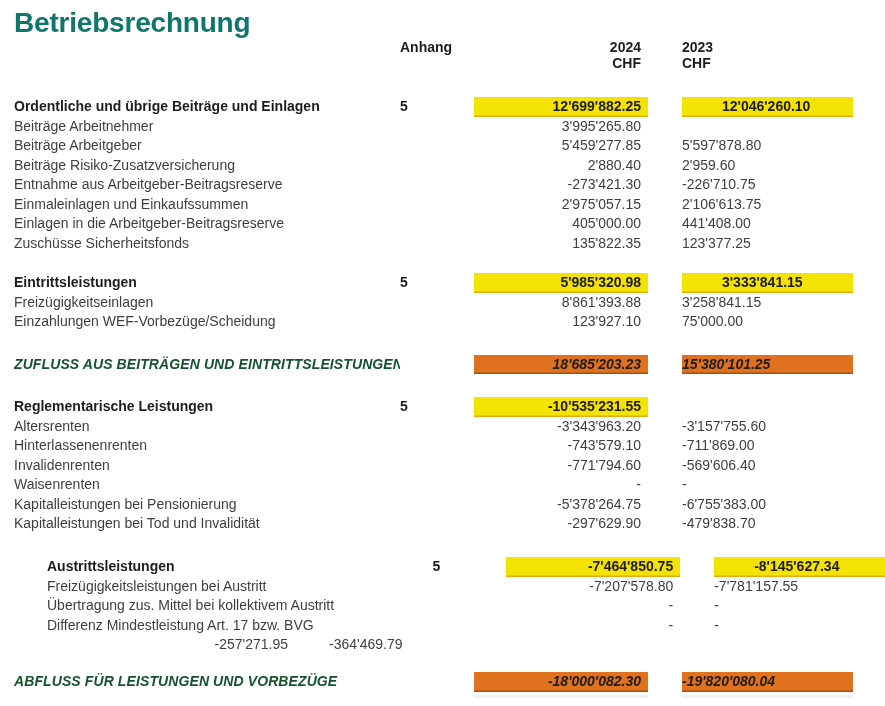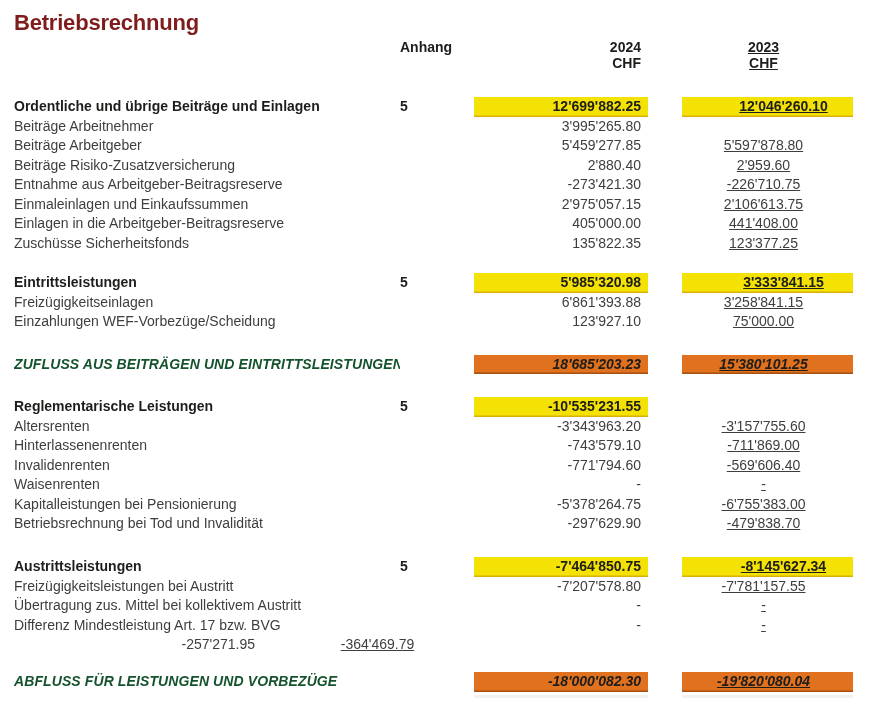--- a/index.html
+++ b/index.html
@@ -7,39 +7,39 @@
     --yellow-edge:rgba(200,136,10,0.55);
     --orange:#E0711E;
     --orange-edge:rgba(128,58,10,0.6);
     --text-dark:#1D1D1B;
     --text-body:#3E3E3D;
   }
   *{box-sizing:border-box;margin:0;padding:0;}
   html,body{width:885px;height:706px;background:#ffffff;overflow:hidden;}
   body{font-family:"Liberation Sans","DejaVu Sans",sans-serif;color:var(--text-body);}
   .doc{position:relative;width:885px;height:706px;padding:10px 0 0 14px;}
-  .title{font-size:22px;font-weight:700;line-height:26px;color:#7f1d1d;letter-spacing:-0.2px;}
+  .title{font-size:28px;font-weight:700;line-height:26px;color:#0f766e;letter-spacing:-0.2px;}
 
   .row{display:flex;height:19.5px;line-height:19.5px;font-size:14px;}
   .c-label{width:386px;overflow:hidden;white-space:nowrap;}
   .c-anhang{width:64px;}
   .c-gap1{width:10px;}
   .c-2024{width:174px;text-align:right;padding-right:7px;}
-  .c-2023{width:171px;text-align:center;padding-right:8px;text-decoration:underline;}
+  .c-2023{width:171px;text-align:left;padding-right:8px;}
   .c-gap2{width:34px;}
 
   .colheads{margin-top:3px;}
   .colheads .row{height:16px;line-height:16px;font-weight:700;color:var(--text-dark);}
 
   
   #table .section:nth-child(1){margin-top:26px;}
   #table .section:nth-child(2){margin-top:20px;}
   #table .section:nth-child(3){margin-top:23px;}
   #table .section:nth-child(4){margin-top:23px;}
-  #table .section:nth-child(5){margin-top:23.5px;}
+  #table .section:nth-child(5){margin-top:23.5px;margin-left:33px;}
   #table .section:nth-child(6){margin-top:17.5px;}
 
   .row.subtotal .c-label,
   .row.subtotal .c-anhang{font-weight:700;color:var(--text-dark);}
   .row.subtotal .val{font-weight:700;color:var(--text-dark);background:var(--yellow);
     box-shadow:inset 0 -1.5px 0 var(--yellow-edge);padding-left:40px;}
 
   .row.total .c-label{font-style:italic;font-weight:700;color:#14532d;letter-spacing:0.1px;}
   .row.total .val{font-style:italic;font-weight:700;color:var(--text-dark);background:var(--orange);
     box-shadow:inset 0 -1.5px 0 var(--orange-edge);}
@@ -148,21 +148,21 @@
     <span class="cell c-anhang">5</span>
     <span class="c-gap1"></span>
     <span class="cell c-2024 val">5'985'320.98</span>
     <span class="c-gap2"></span>
     <span class="cell c-2023 val">3'333'841.15</span>
   </div>
         <div class="row detail">
     <span class="cell c-label">Freizügigkeitseinlagen</span>
     <span class="cell c-anhang"></span>
     <span class="c-gap1"></span>
-    <span class="cell c-2024 val">6'861'393.88</span>
+    <span class="cell c-2024 val">8'861'393.88</span>
     <span class="c-gap2"></span>
     <span class="cell c-2023 val">3'258'841.15</span>
   </div>
         <div class="row detail">
     <span class="cell c-label">Einzahlungen WEF-Vorbezüge/Scheidung</span>
     <span class="cell c-anhang"></span>
     <span class="c-gap1"></span>
     <span class="cell c-2024 val">123'927.10</span>
     <span class="c-gap2"></span>
     <span class="cell c-2023 val">75'000.00</span>
@@ -220,21 +220,21 @@
   </div>
         <div class="row detail">
     <span class="cell c-label">Kapitalleistungen bei Pensionierung</span>
     <span class="cell c-anhang"></span>
     <span class="c-gap1"></span>
     <span class="cell c-2024 val">-5'378'264.75</span>
     <span class="c-gap2"></span>
     <span class="cell c-2023 val">-6'755'383.00</span>
   </div>
         <div class="row detail">
-    <span class="cell c-label">Betriebsrechnung bei Tod und Invalidität</span>
+    <span class="cell c-label">Kapitalleistungen bei Tod und Invalidität</span>
     <span class="cell c-anhang"></span>
     <span class="c-gap1"></span>
     <span class="cell c-2024 val">-297'629.90</span>
     <span class="c-gap2"></span>
     <span class="cell c-2023 val">-479'838.70</span>
   </div>
       </div>
       <div class="section">
         <div class="row subtotal">
     <span class="cell c-label">Austrittsleistungen</span>

